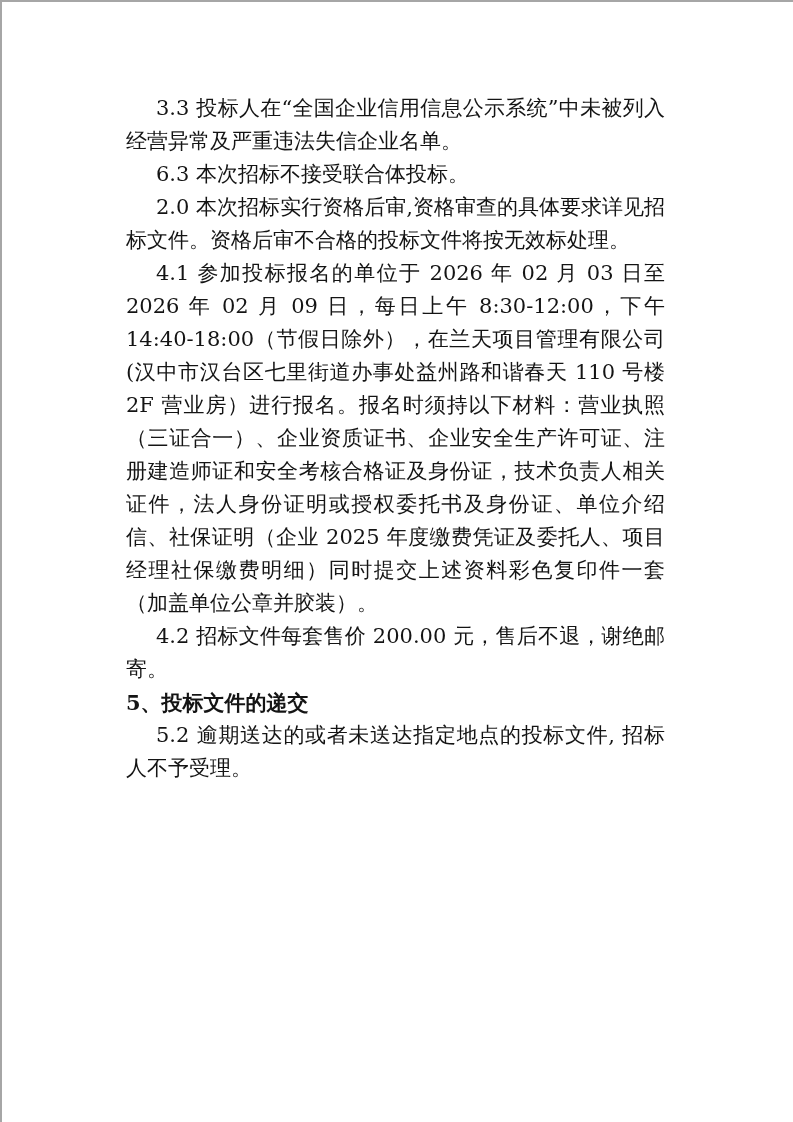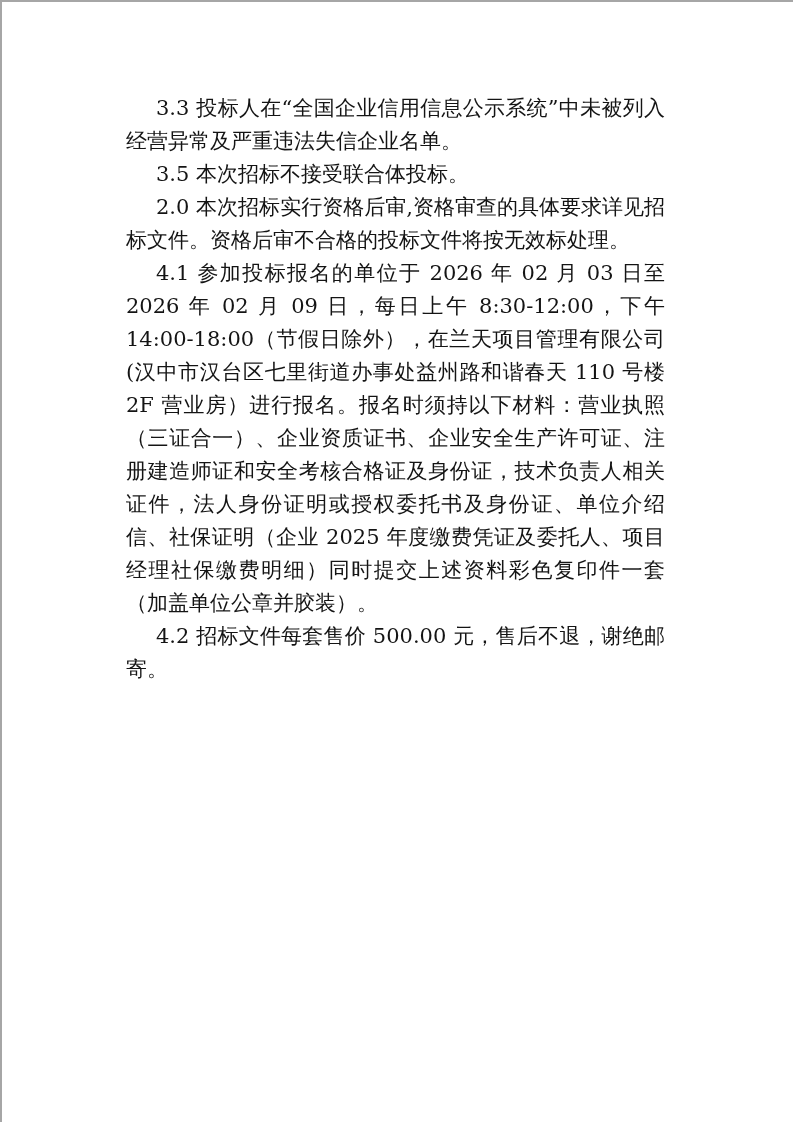--- a/index.html
+++ b/index.html
@@ -52,18 +52,20 @@
 </style>
 </head>
 <body>
 
 <div class="page">
   <div class="edge-top"></div>
   <div class="edge-left"></div>
 
   <div class="content">
     <p class="body">3.3 投标人在“全国企业信用信息公示系统”中未被列入经营异常及严重违法失信企业名单。</p>
-    <p class="body">3.5 本次招标不接受联合体投标。</p>
+    <p class="body">6.3 本次招标不接受联合体投标。</p>
     <p class="body">2.0 本次招标实行资格后审,资格审查的具体要求详见招标文件。资格后审不合格的投标文件将按无效标处理。</p>
-    <p class="body">4.1 参加投标报名的单位于 2026 年 02 月 03 日至 2026 年 02 月 09 日，每日上午 8:30-12:00，下午 14:00-18:00（节假日除外），在兰天项目管理有限公司(汉中市汉台区七里街道办事处益州路和谐春天 110 号楼 2F 营业房）进行报名。报名时须持以下材料：营业执照（三证合一）、企业资质证书、企业安全生产许可证、注册建造师证和安全考核合格证及身份证，技术负责人相关证件，法人身份证明或授权委托书及身份证、单位介绍信、社保证明（企业 2025 年度缴费凭证及委托人、项目经理社保缴费明细）同时提交上述资料彩色复印件一套（加盖单位公章并胶装）。</p>
-    <p class="body">4.2 招标文件每套售价 500.00 元，售后不退，谢绝邮寄。</p>
+    <p class="body">4.1 参加投标报名的单位于 2026 年 02 月 03 日至 2026 年 02 月 09 日，每日上午 8:30-12:00，下午 14:40-18:00（节假日除外），在兰天项目管理有限公司(汉中市汉台区七里街道办事处益州路和谐春天 110 号楼 2F 营业房）进行报名。报名时须持以下材料：营业执照（三证合一）、企业资质证书、企业安全生产许可证、注册建造师证和安全考核合格证及身份证，技术负责人相关证件，法人身份证明或授权委托书及身份证、单位介绍信、社保证明（企业 2025 年度缴费凭证及委托人、项目经理社保缴费明细）同时提交上述资料彩色复印件一套（加盖单位公章并胶装）。</p>
+    <p class="body">4.2 招标文件每套售价 200.00 元，售后不退，谢绝邮寄。</p>
+    <p class="heading">5、投标文件的递交</p>
+    <p class="body">5.2 逾期送达的或者未送达指定地点的投标文件, 招标人不予受理。</p>
   </div>
 </div>
 
 </body></html>

